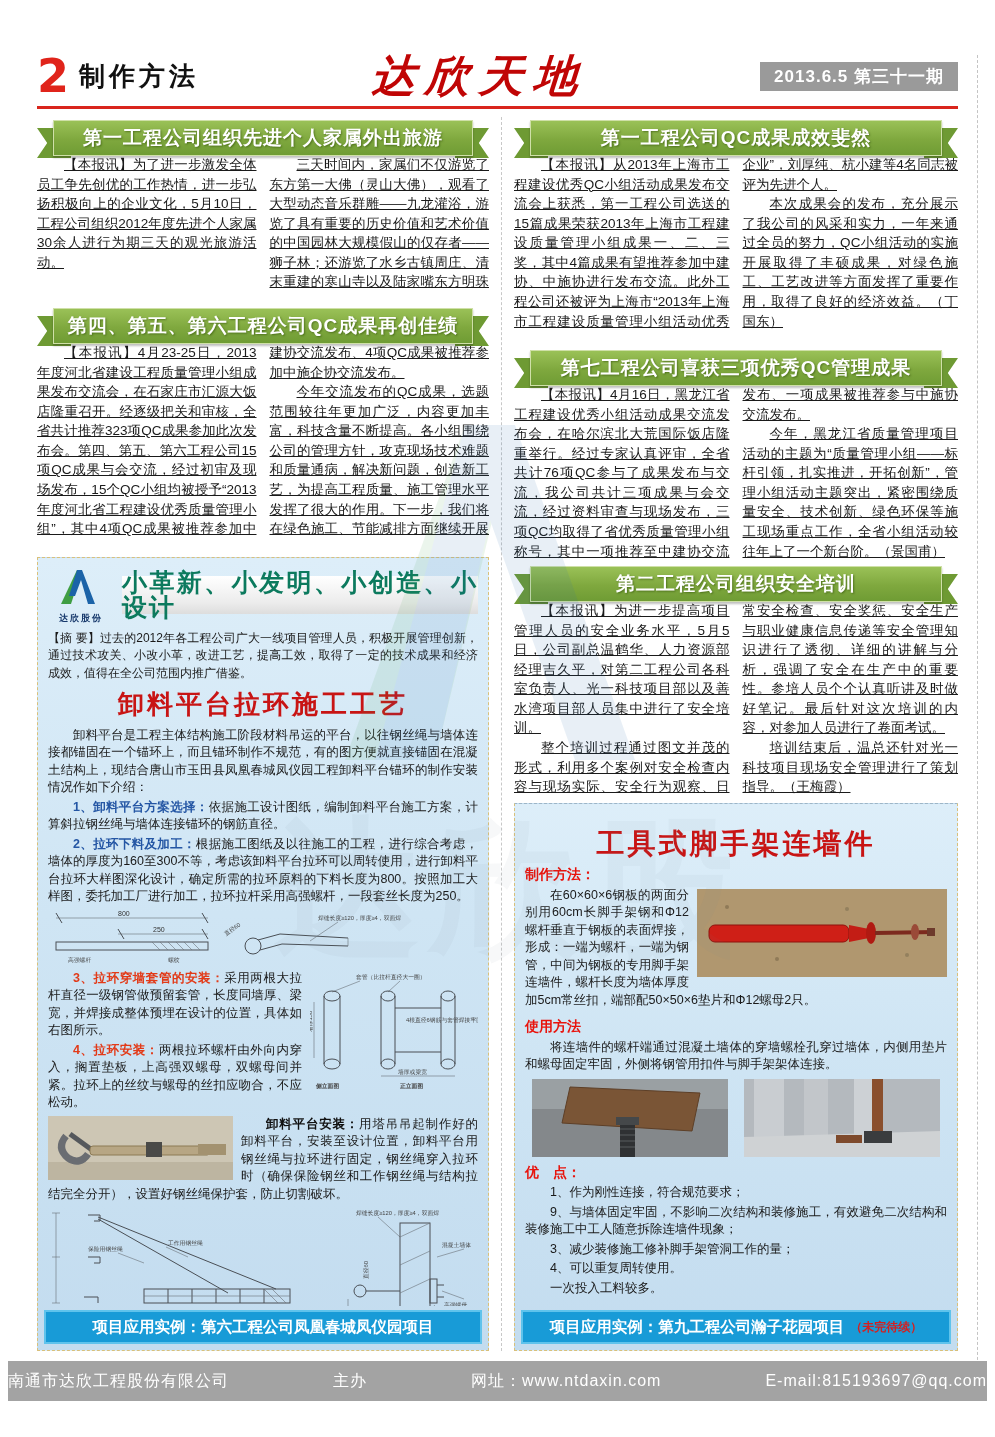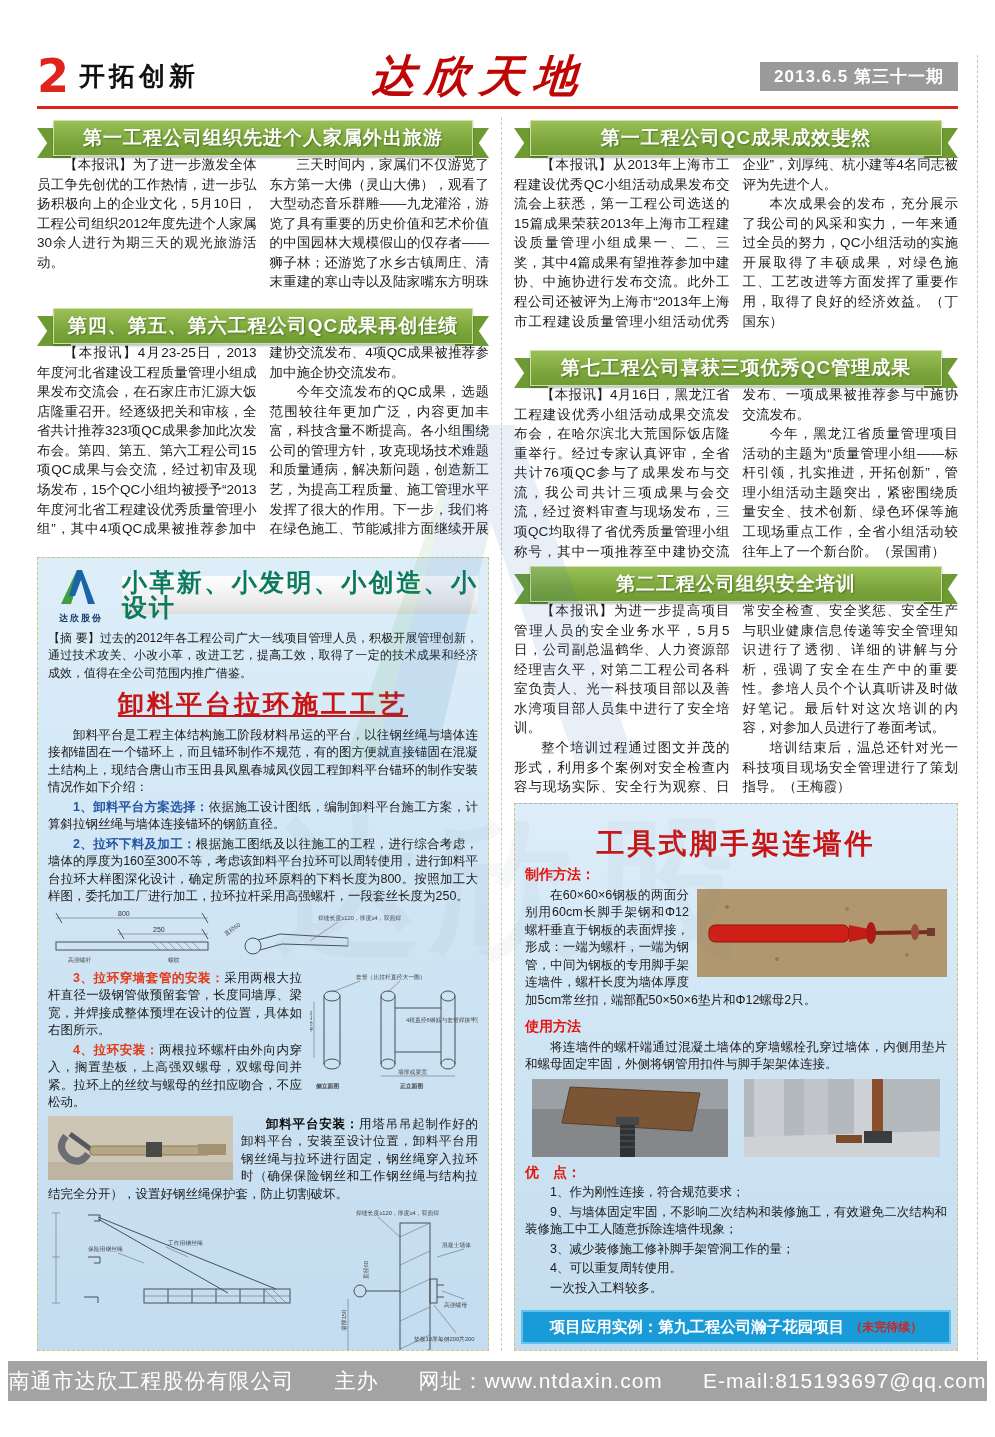--- a/index.html
+++ b/index.html
@@ -23,59 +23,59 @@
   .ribbon{position:relative;height:29px;margin:3px 0 6px 0;}
   .ribbon::before,.ribbon::after{content:"";position:absolute;top:8px;width:34px;height:30px;background:#6e9a33;}
   .ribbon::before{left:0;clip-path:polygon(0 0,100% 0,100% 100%,0 100%,30% 50%);}
   .ribbon::after{right:0;clip-path:polygon(0 0,100% 0,70% 50%,100% 100%,0 100%);}
   .ribbon .band{position:absolute;left:16px;right:16px;top:0;height:34px;z-index:1;
        background:linear-gradient(180deg,#9ac157 0%,#7fa83e 55%,#6f9c34 100%);
        border:1px solid #cfe0a8;display:flex;align-items:center;justify-content:center;
        color:#fff;font-weight:bold;font-size:19px;letter-spacing:1px;
        text-shadow:1px 1px 2px rgba(40,70,0,.55);box-shadow:0 2px 2px rgba(0,0,0,.25);}
   
-  .art{column-count:2;column-gap:13px;font-size:13.5px;line-height:1.45;text-align:justify;overflow:hidden;}
+  .art{column-count:2;column-gap:13px;font-size:13.5px;line-height:1.45;text-align:justify;overflow:hidden;text-decoration:underline;}
   .art p{margin:0;text-indent:2em;}
   
   .panel{margin-top:6px;display:flex;flex-direction:column;overflow:hidden;
          background:linear-gradient(180deg,#ddeef9 0%,#cfe5f4 45%,#c3dcef 100%);
          border:1px dashed #d9c07a;}
   .panel-body{flex:1;overflow:hidden;padding:8px 10px 2px 10px;font-size:12.5px;line-height:1.4;text-align:justify;}
   .app-banner{flex:none;margin:4px 6px 6px 6px;height:30px;background:#189bd7;border:2px solid #5fc3ec;
       display:flex;align-items:center;justify-content:center;color:#fff;font-weight:bold;font-size:15.5px;}
   .app-banner .tbc{color:#d51f1f;font-size:12px;font-weight:bold;margin-left:6px;}
   
   .feature-head{display:flex;align-items:center;gap:8px;}
   .logo-box{width:66px;flex:none;text-align:center;}
   .logo-label{font-size:9px;font-weight:bold;color:#16386b;letter-spacing:2px;}
   .feature-title-bar{flex:1;height:38px;background:linear-gradient(180deg,#ffffff 0%,#ececec 70%,#dddddd 100%);
       display:flex;align-items:center;justify-content:center;
       font:bold 25px/1 "Liberation Serif","DejaVu Serif",serif;color:#0c7a5e;letter-spacing:2px;}
   .abstract{margin:6px 0 2px 0;font-size:12px;line-height:1.45;}
-  .red-title{text-align:center;font-weight:bold;font-size:26px;color:#c81414;letter-spacing:3px;margin:4px 0 4px 0;text-decoration:underline;}
+  .red-title{text-align:center;font-weight:bold;font-size:26px;color:#c81414;letter-spacing:3px;margin:4px 0 4px 0;}
   .step{margin:2px 0;text-indent:2em;}
   .noindent{text-indent:2em;margin:2px 0;}
   .lead-blue{color:#2456a4;font-weight:bold;}
   .lead-red{color:#e23a18;font-weight:bold;}
   .lead-black{color:#111;font-weight:bold;}
   .fl-r{float:right;margin:2px 0 4px 8px;}
   .fl-l{float:left;margin:2px 8px 2px 0;}
   .clear{clear:both;}
   .diagram{display:block;margin:2px auto;}
   .dg{stroke:#4a4f55;stroke-width:1;fill:none;}
   .dg-thin{stroke:#6a7077;stroke-width:.6;fill:none;}
   .dtxt{fill:#333;font-size:7px;font-family:"Liberation Sans",sans-serif;}
   .dtxt-s{fill:#444;font-size:5.8px;font-family:"Liberation Sans",sans-serif;}
   
   .tool-title{text-align:center;font-weight:bold;font-size:28px;color:#c81414;letter-spacing:3px;margin:12px 0 2px 0;}
   .sec-label{color:#e8130c;font-weight:bold;font-size:14px;margin:6px 0 2px 0;}
   .photo-row{display:flex;gap:16px;justify-content:center;margin:5px 0 2px 0;}
   
   .footer{position:absolute;left:8px;right:8px;bottom:36px;height:40px;background:#a3a3a3;color:#fff;
-      display:flex;align-items:center;justify-content:center;gap:40px;font-size:21px;letter-spacing:1px;margin-top:16px;}
+      display:flex;align-items:center;justify-content:space-between;gap:40px;font-size:16px;letter-spacing:1px;margin-top:16px;}
   
   .watermark{position:absolute;z-index:3;pointer-events:none;}
   .page-edge-dash{position:absolute;top:55px;bottom:42px;right:17px;border-right:1px dashed #c4c4c4;z-index:0;}
 </style>
 </head>
 <body>
 
 <div class="page">
   <div class="page-edge-dash"></div>
 
@@ -84,21 +84,21 @@
       <polygon points="95,430 215,95 265,95 185,430" fill="#4aa24e"></polygon>
       <polygon points="215,95 265,95 385,430 325,430 240,190 185,430 125,430" fill="#2a6fb0"></polygon>
       <text x="20" y="610" font-size="150" font-weight="bold" fill="rgba(110,125,140,0.55)" font-family="Liberation Sans,sans-serif" letter-spacing="10">达欣股份</text>
     </g>
   </svg>
 
   <div class="inner">
 
     <div class="masthead-row">
       <span class="pageno">2</span>
-      <span class="section-name">开拓创新</span>
+      <span class="section-name">制作方法</span>
       <span class="masthead">达欣天地</span>
       <span class="issue-box">2013.6.5 第三十一期</span>
     </div>
     <div class="red-rule"></div>
 
     <div class="cols">
 
       <div class="col-left">
         <div class="ribbon">
           <div class="band">第一工程公司组织先进个人家属外出旅游</div>
@@ -250,20 +250,23 @@
               <line class="dg" x1="168" y1="84" x2="168" y2="98"></line>
                 <line class="dg" x1="192" y1="84" x2="192" y2="98"></line>
               <line class="dg" x1="216" y1="84" x2="216" y2="98"></line>
               <line class="dg-thin" x1="216" y1="84" x2="230" y2="98"></line>
                 <line class="dg-thin" x1="224" y1="84" x2="238" y2="98"></line>
               <line class="dg-thin" x1="96" y1="91" x2="242" y2="91"></line>
             </svg>
 
             <div class="clear"></div>
           </div>
+          <div class="app-banner">
+            <span>项目应用实例：第六工程公司凤凰春城凤仪园项目</span>
+          </div>
         </div>
       </div>
 
       <div class="col-right">
         <div class="ribbon">
           <div class="band">第一工程公司QC成果成效斐然</div>
         </div>
         <div class="art" style="height:192px;">
           <p>【本报讯】从2013年上海市工程建设优秀QC小组活动成果发布交流会上获悉，第一工程公司选送的15篇成果荣获2013年上海市工程建设质量管理小组成果一、二、三奖，其中4篇成果有望推荐参加中建协、中施协进行发布交流。此外工程公司还被评为上海市“2013年上海市工程建设质量管理小组活动优秀企业”，刘厚纯、杭小建等4名同志被评为先进个人。</p>
           <p>本次成果会的发布，充分展示了我公司的风采和实力，一年来通过全员的努力，QC小组活动的实施开展取得了丰硕成果，对绿色施工、工艺改进等方面发挥了重要作用，取得了良好的经济效益。（丁国东）</p>

